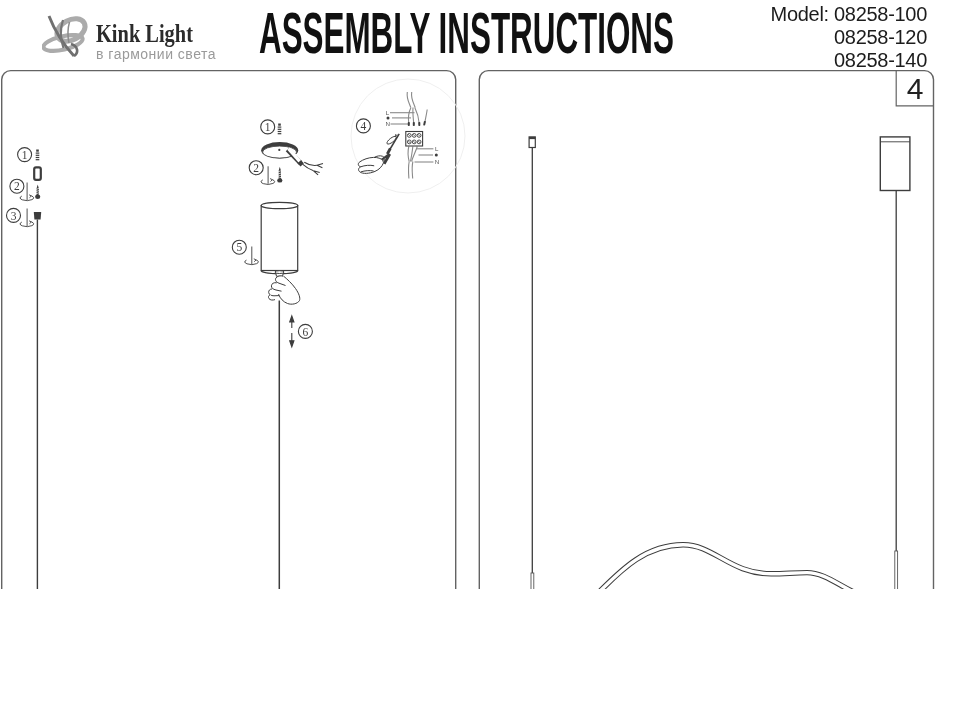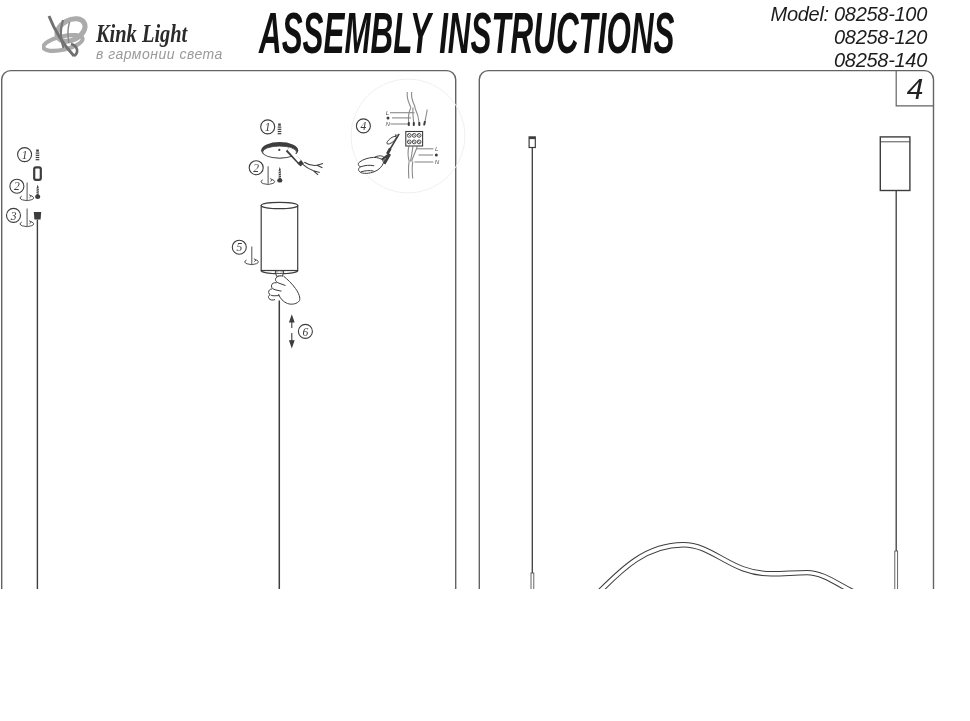--- a/index.html
+++ b/index.html
@@ -1,17 +1,17 @@
 <!DOCTYPE html>
 <html><head>
 <meta charset="utf-8">
 <style>
   html,body { margin:0; padding:0; background:#fff; }
   #page { position:relative; width:970px; height:589px; overflow:hidden;
-           font-family:"Liberation Sans", sans-serif; transform:translateZ(0);font-style:italic; }
+           font-family:"Liberation Sans", sans-serif; transform:translateZ(0); }
   #brand { position:absolute; left:96px; top:19px; color:#2b2b2b;
             font-family:"Liberation Serif", serif; font-weight:bold;
             font-size:25.5px; letter-spacing:0px; white-space:nowrap;
             transform-origin:0 0; transform:scaleX(0.8); }
   #brand-sub { position:absolute; left:96px; top:45.5px; color:#9a9a9a;
             font-size:14px; letter-spacing:0.5px; white-space:nowrap; }
   #title { position:absolute; left:259px; top:3.8px; font-size:58.1px;
             font-weight:bold; color:#111; white-space:nowrap; line-height:1;
             transform-origin:0 0; transform:scaleX(0.5401); letter-spacing:0; }
   #models { position:absolute; right:43px; top:2.5px; text-align:right;

